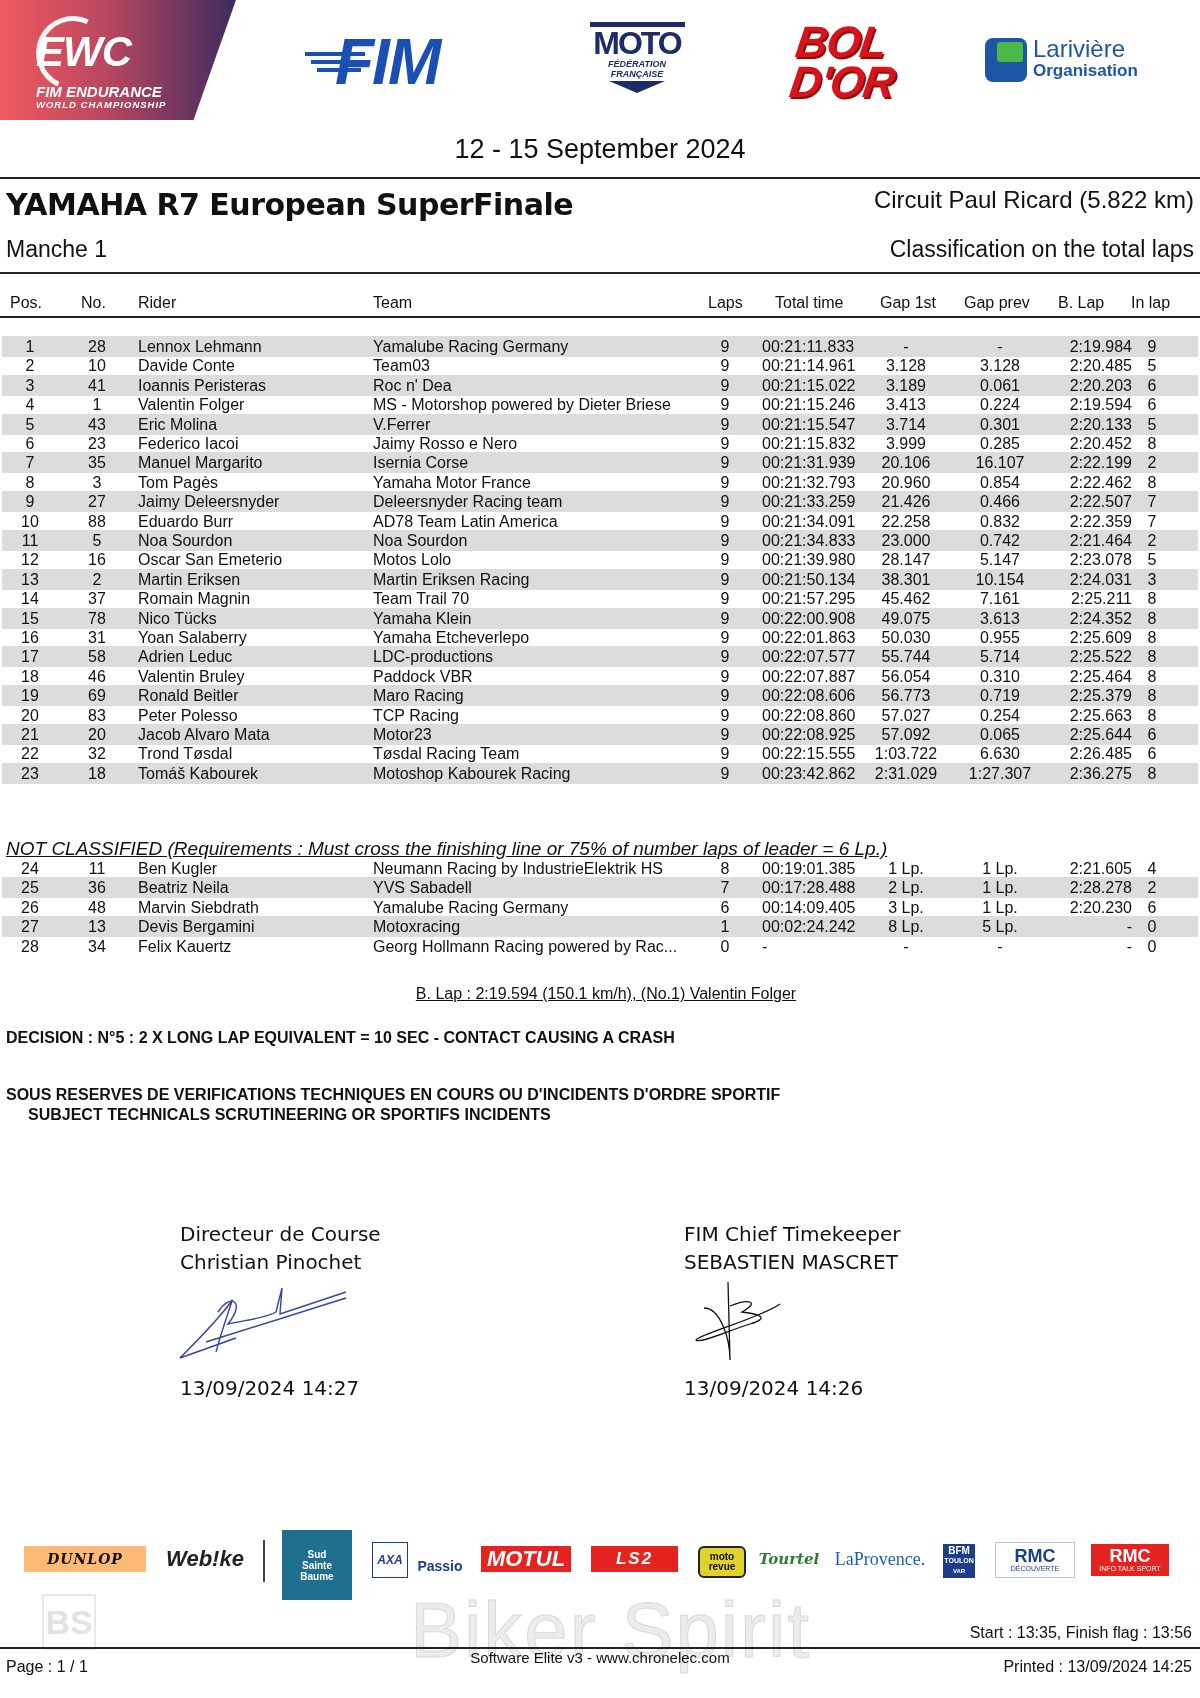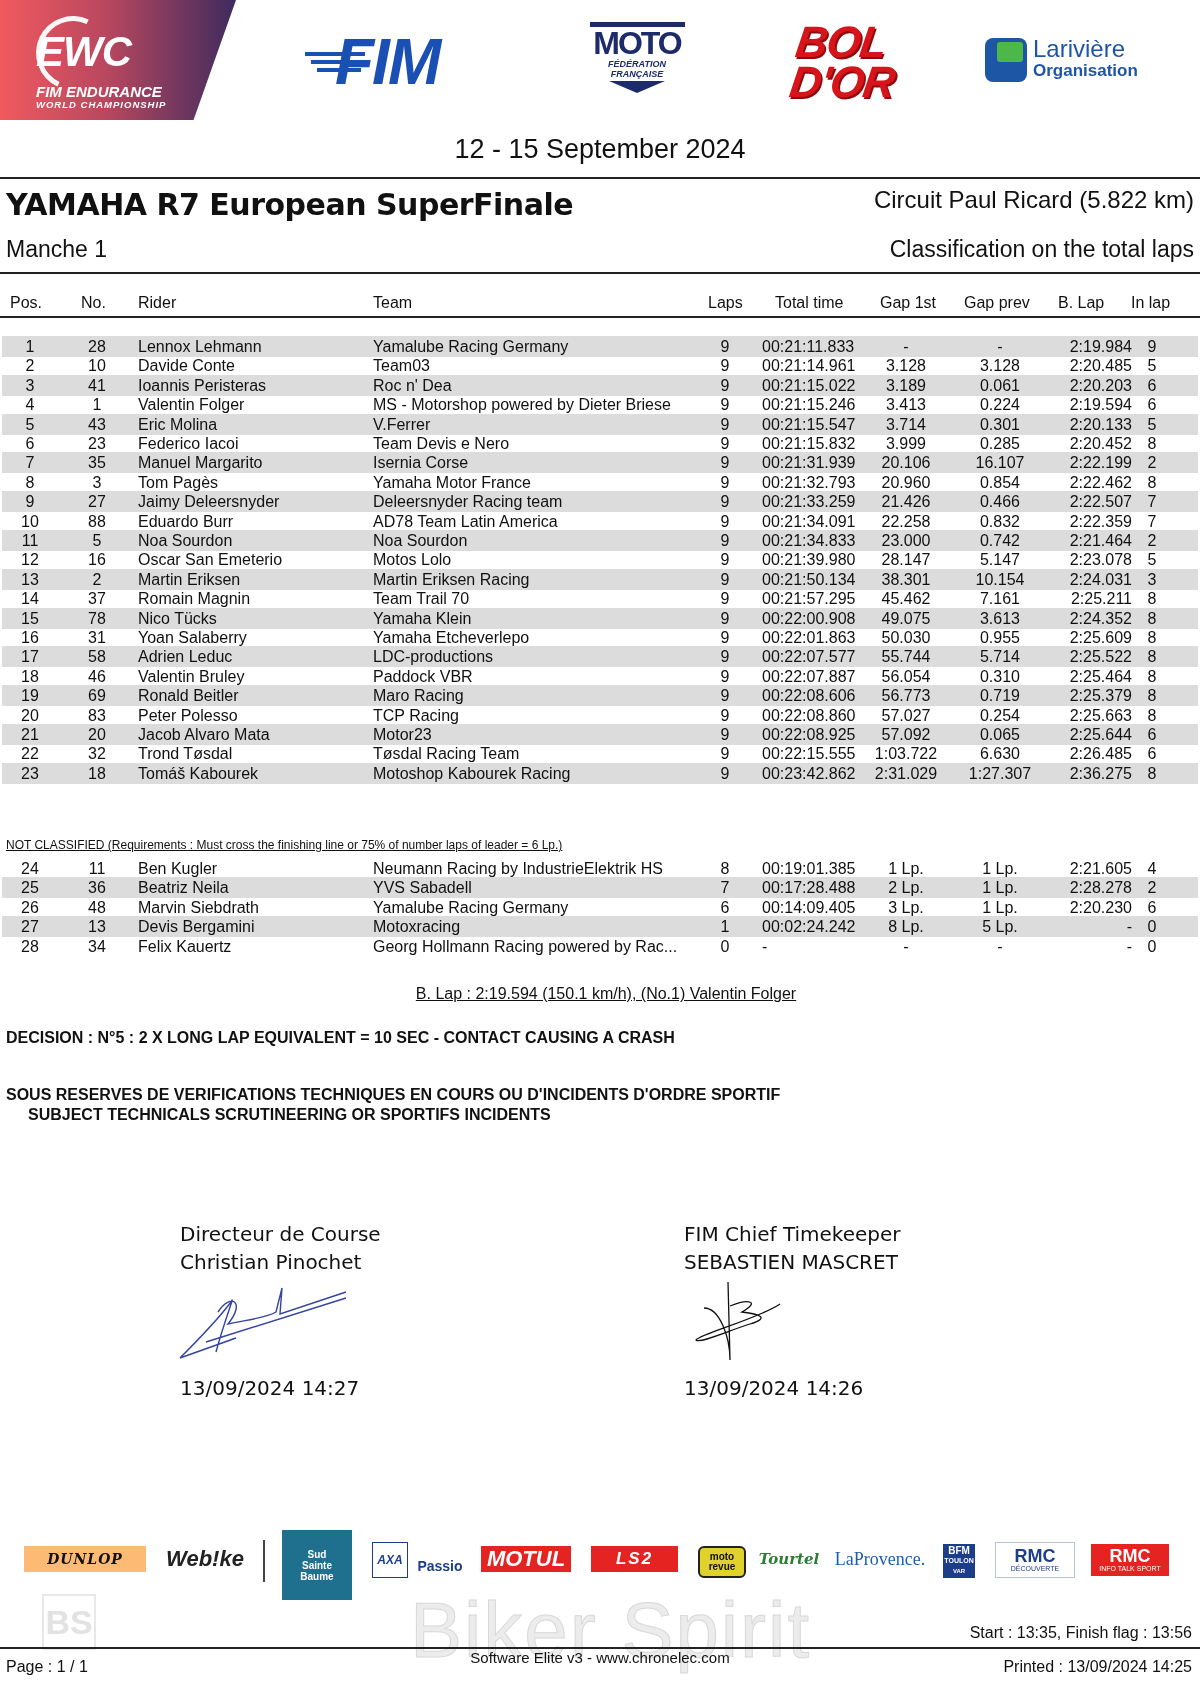--- a/index.html
+++ b/index.html
@@ -50,21 +50,21 @@
   .c-no { left: 78px; width: 34px; text-align: center; }
   .c-rider { left: 136px; }
   .c-team { left: 371px; }
   .c-laps { left: 716px; width: 14px; text-align: center; }
   .c-total { left: 760px; }
   .c-gap1 { left: 864px; width: 80px; text-align: center; }
   .c-gapp { left: 958px; width: 80px; text-align: center; }
   .c-blap { left: 1040px; width: 90px; text-align: right; }
   .c-inlap { left: 1140px; width: 20px; text-align: center; }
 
-  .nc-title { left: 6px; top: 838px; font-size: 12px; text-decoration: underline; }
+  .nc-title { left: 6px; top: 838px; font-size: 19px; text-decoration: underline; font-style: italic; }
   .best-lap { left: 0; width: 1200px; top: 985px; text-align: center; font-size: 16px; text-decoration: underline; padding-left: 6px; }
   .decision { left: 6px; top: 1029px; font-size: 16px; font-weight: bold; }
   .reserve1 { left: 6px; top: 1086px; font-size: 16px; font-weight: bold; }
   .reserve2 { left: 6px; top: 1106px; font-size: 16px; font-weight: bold; margin-left: 22px; }
 
   .sig { font-family: "DejaVu Sans", sans-serif; font-size: 20px; color: #111; }
   .sig-role-l { left: 180px; top: 1222px; }
   .sig-name-l { left: 180px; top: 1250px; }
   .sig-date-l { left: 180px; top: 1376px; }
   .sig-role-r { left: 684px; top: 1222px; }
@@ -217,21 +217,21 @@
       <span class="c-total">00:21:15.547</span>
       <span class="c-gap1">3.714</span>
       <span class="c-gapp">0.301</span>
       <span class="c-blap">2:20.133</span>
       <span class="c-inlap">5</span>
     </div>
     <div class="row" style="top: 433px;">
       <span class="c-pos">6</span>
       <span class="c-no">23</span>
       <span class="c-rider">Federico Iacoi</span>
-      <span class="c-team">Team Devis e Nero</span>
+      <span class="c-team">Jaimy Rosso e Nero</span>
       <span class="c-laps">9</span>
       <span class="c-total">00:21:15.832</span>
       <span class="c-gap1">3.999</span>
       <span class="c-gapp">0.285</span>
       <span class="c-blap">2:20.452</span>
       <span class="c-inlap">8</span>
     </div>
     <div class="row shaded" style="top: 452.4px;">
       <span class="c-pos">7</span>
       <span class="c-no">35</span>

